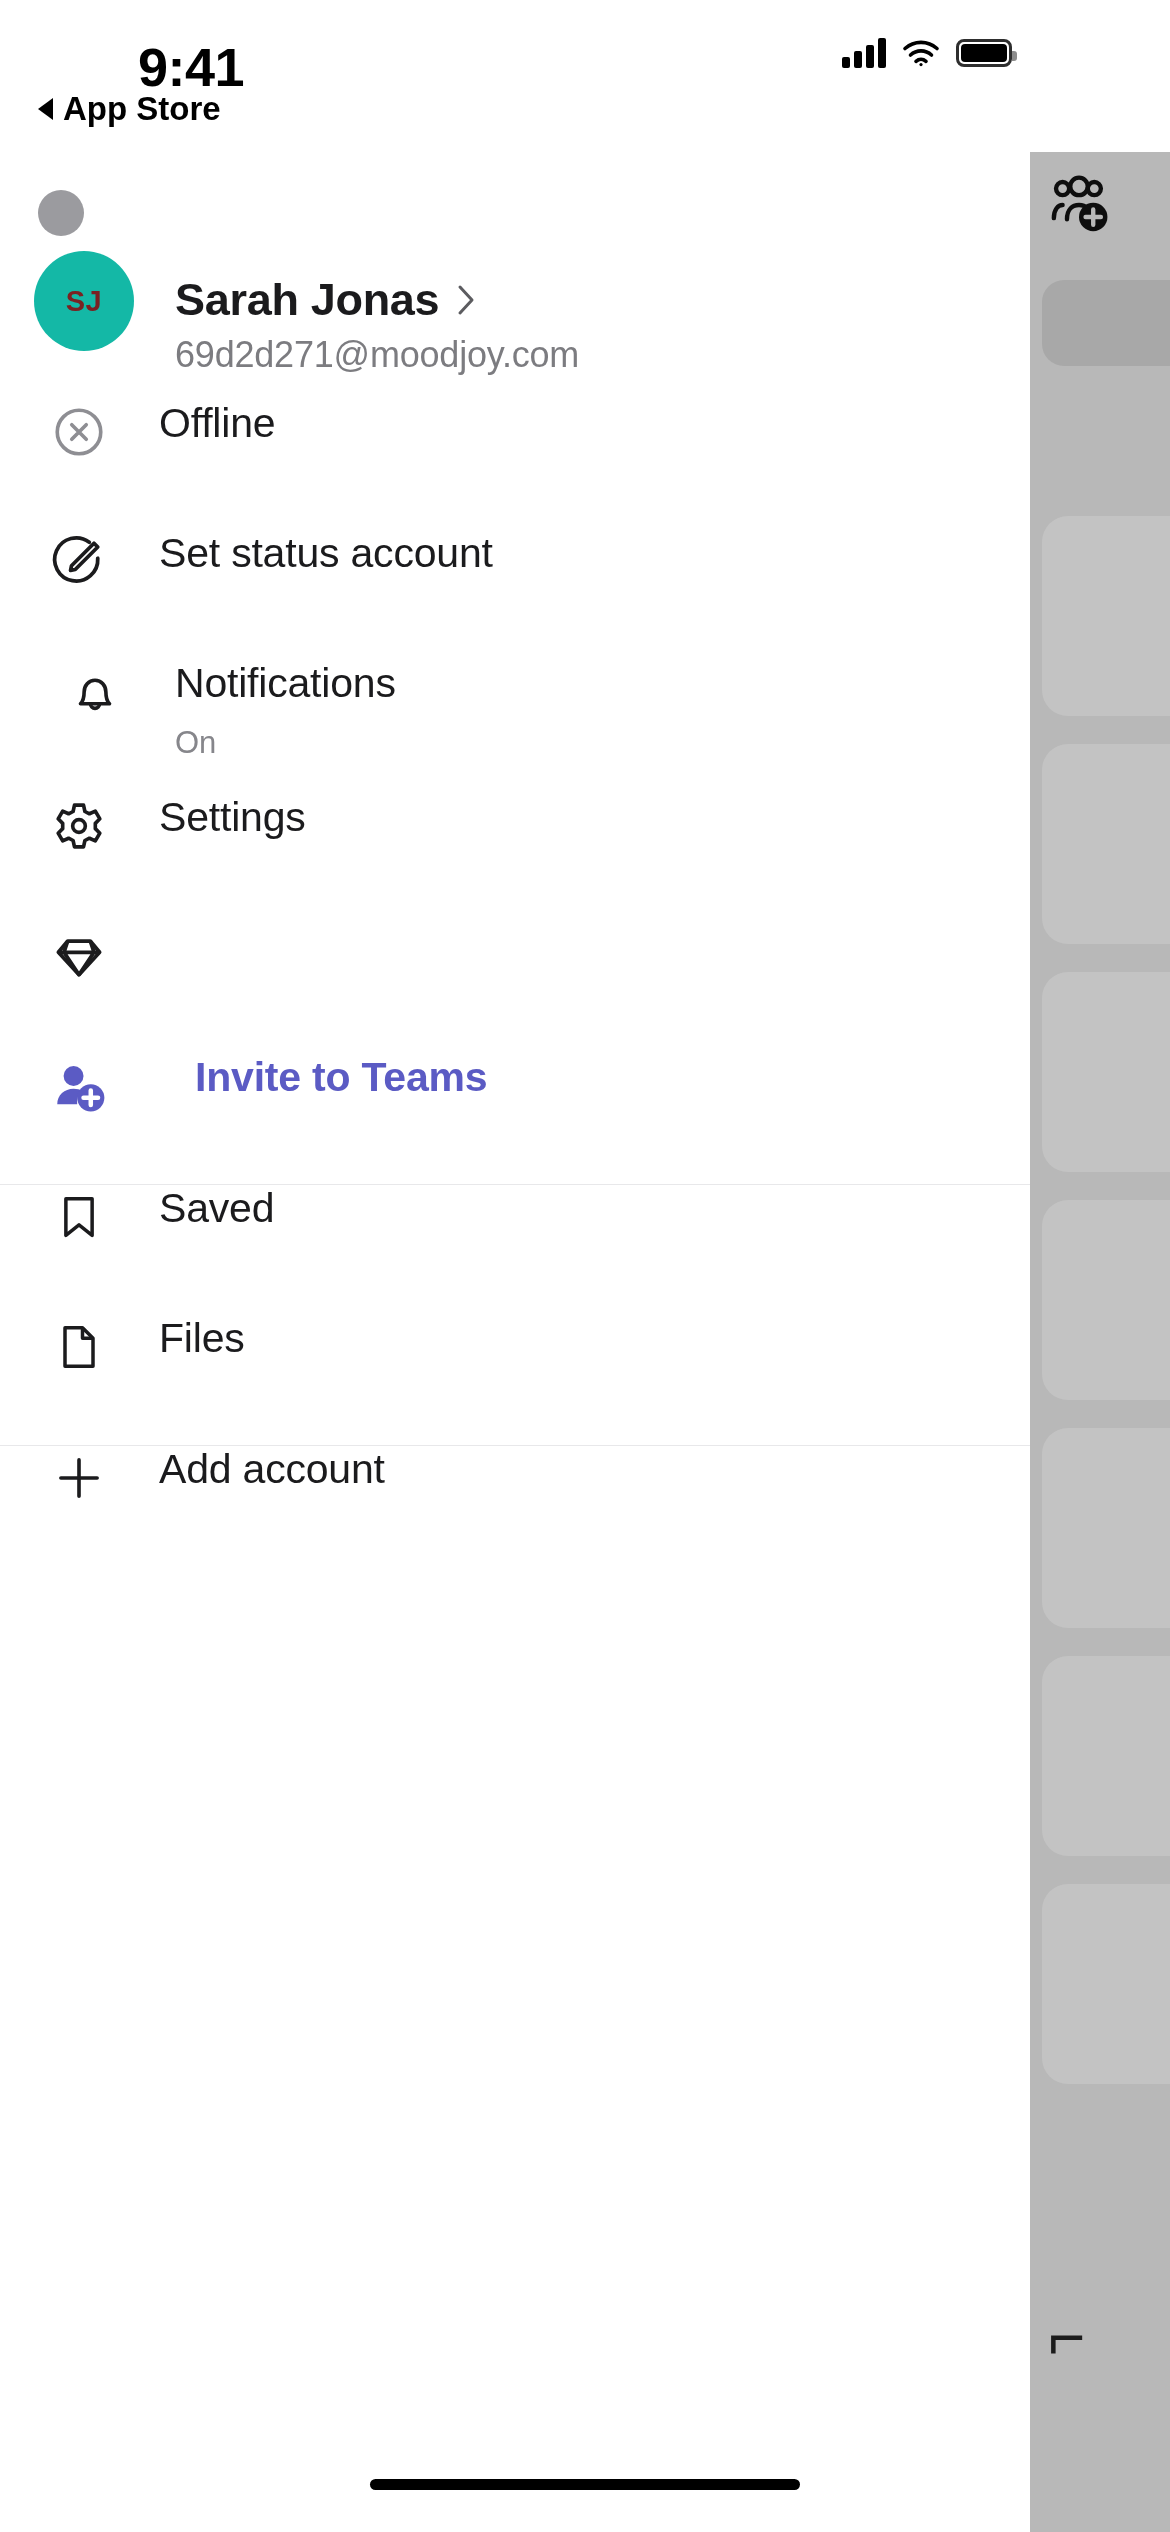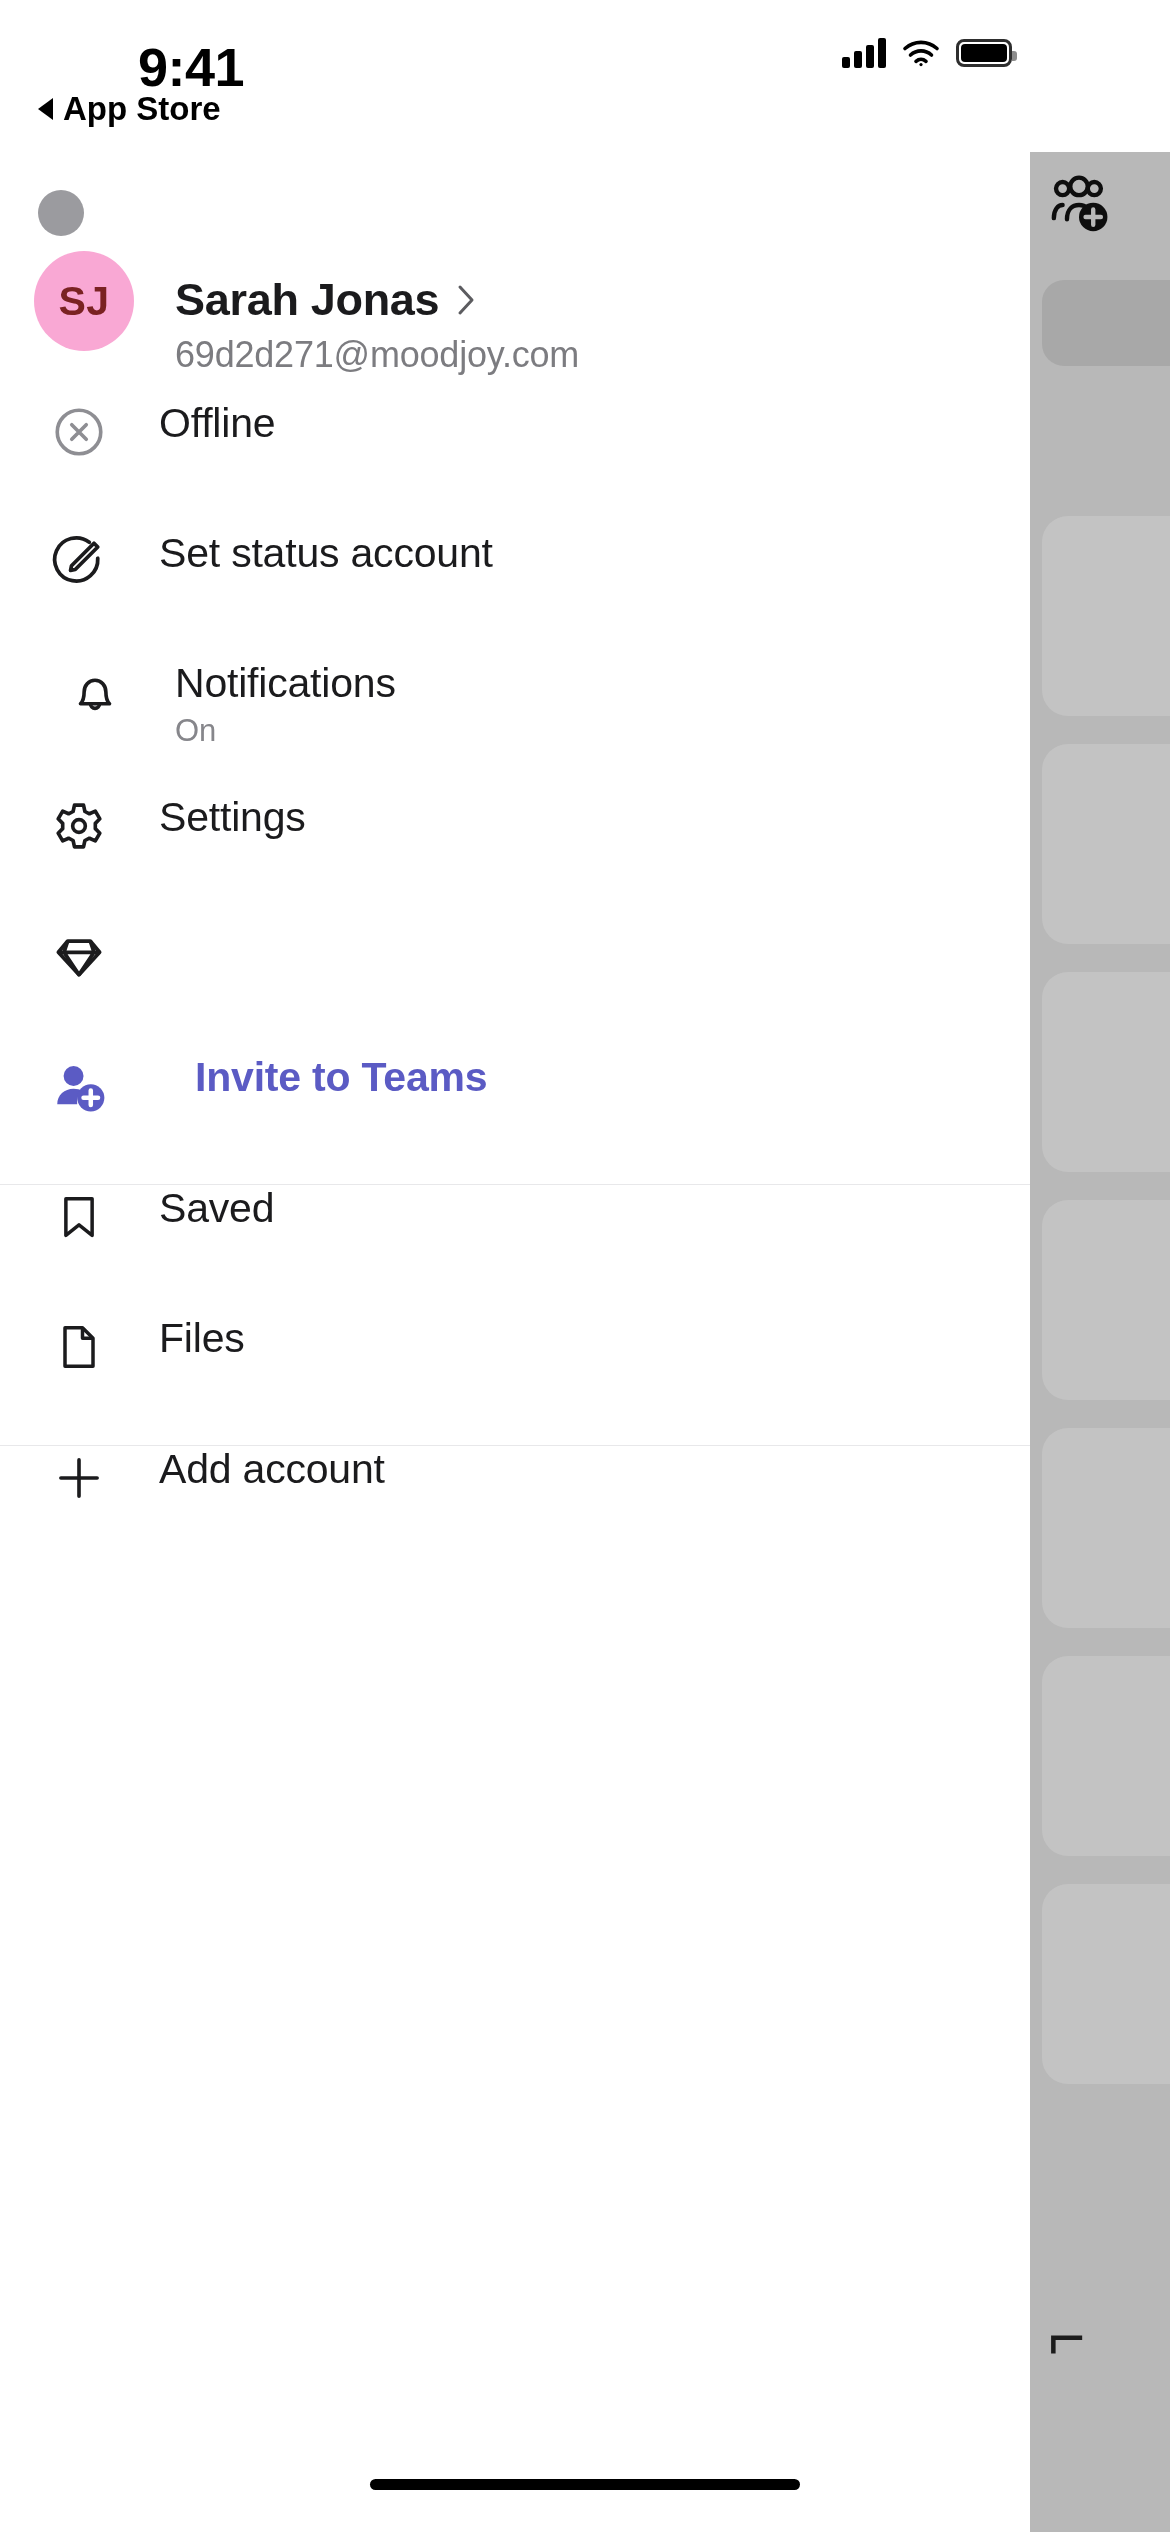--- a/index.html
+++ b/index.html
@@ -119,24 +119,24 @@
   }
 
   
   .profile {
     position:absolute; left:0; top:247px;
     width:1030px; height:108px;
     display:flex; align-items:center;
   }
   .avatar {
     width:100px; height:100px; border-radius:50%;
-    background:#f9a8d4;
+    background:#14b8a6;
     margin-left:34px;
     display:flex; align-items:center; justify-content:center;
-    font-size:41px; font-weight:600; color:#7a2222;
+    font-size:29px; font-weight:600; color:#7a2222;
     letter-spacing:0.5px;
   }
   .profile-text { margin-left:41px; }
   .profile-name-row { display:flex; align-items:center; gap:16px;margin-top:48px; }
   .profile-name {
     font-size:45px; font-weight:700; color:#1b1b1d;
     letter-spacing:-0.3px;
   }
   .chev { width:22px; height:34px; color:#5c5c60; }
   .profile-email {
@@ -158,21 +158,21 @@
     display:flex; align-items:center; justify-content:center;
     color:#1b1b1d;
     flex:none;
   }
   .row-body { margin-left:48px; }
   .row-label {
     font-size:41px; color:#1b1b1d; letter-spacing:-0.2px;
     line-height:1.15;
   }
   .row-sub {
-    font-size:31px; color:#86868b; margin-top:6px;
+    font-size:31px; color:#86868b; margin-top:18px;
   }
   .menu-row.accent .row-icon { color:#5b5bc4; }
   .menu-row.accent .row-label { color:#5b5bc4; font-weight:700;margin-left:36px; }
   .divider {
     height:1px; background:#e8e8ea; width:1030px;
   }
 
   
   .home-indicator {
     position:absolute;

